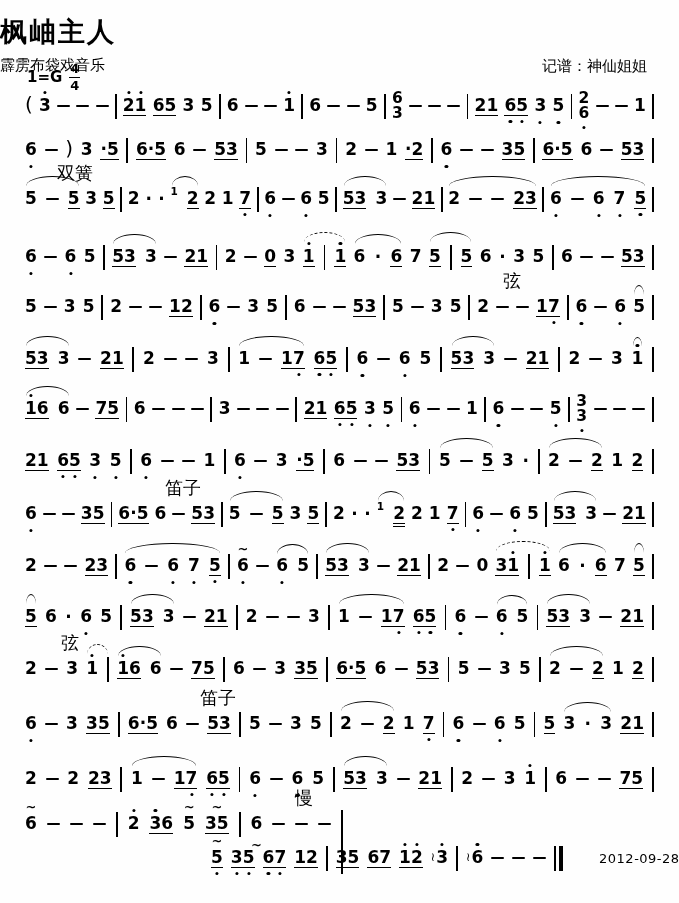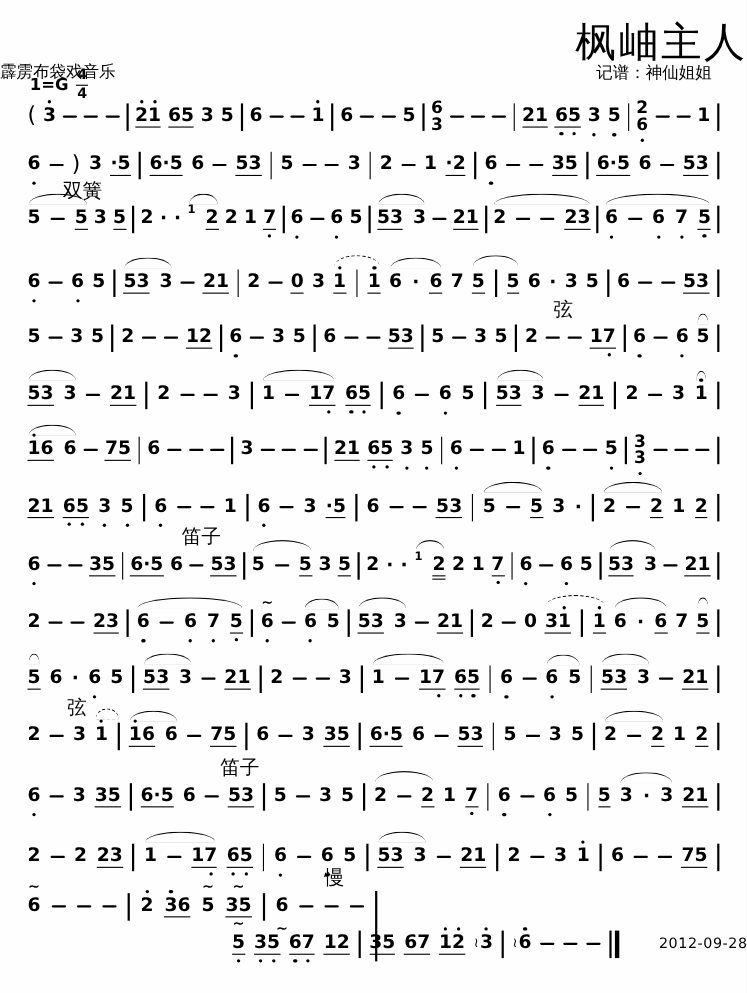--- a/index.html
+++ b/index.html
@@ -1,22 +1,22 @@
 <!DOCTYPE html>
 <html><head>
 <meta charset="utf-8">
 <style>
   html,body { margin:0; padding:0; background:#e8e8e8; }
   .page {
     position:relative; width:679px; height:903px; background:#fefefe;
     font-family:"DejaVu Sans","Liberation Sans",sans-serif; color:#000;
     overflow:hidden; margin:0 auto;
   }
-  .title { position:absolute; top:14px; left:0; width:100%; text-align:right;
-           font-size:37px; font-weight:normal; letter-spacing:2px; }
+  .title { position:absolute; top:14px; left:0; width:100%; text-align:left;
+           font-size:27px; font-weight:bold; letter-spacing:2px; }
   .subtitle { position:absolute; top:56px; left:0; width:100%; text-align:left; font-size:15px; }
   .credit { position:absolute; top:57px; right:32px; font-size:15px;font-family:Liberation Serif, serif; }
   .keysig { position:absolute; top:62px; left:27px; font-size:15px; font-weight:bold;
             display:flex; align-items:center; gap:7px; }
   .meter { display:inline-flex; flex-direction:column; align-items:center;
            font-size:13px; line-height:1; font-weight:bold; }
   .meter .mline { width:11px; height:1.3px; background:#000; margin:1.5px 0; }
 
   .line { position:absolute; left:25px; width:629px; height:42px;
           display:flex; align-items:center; }

